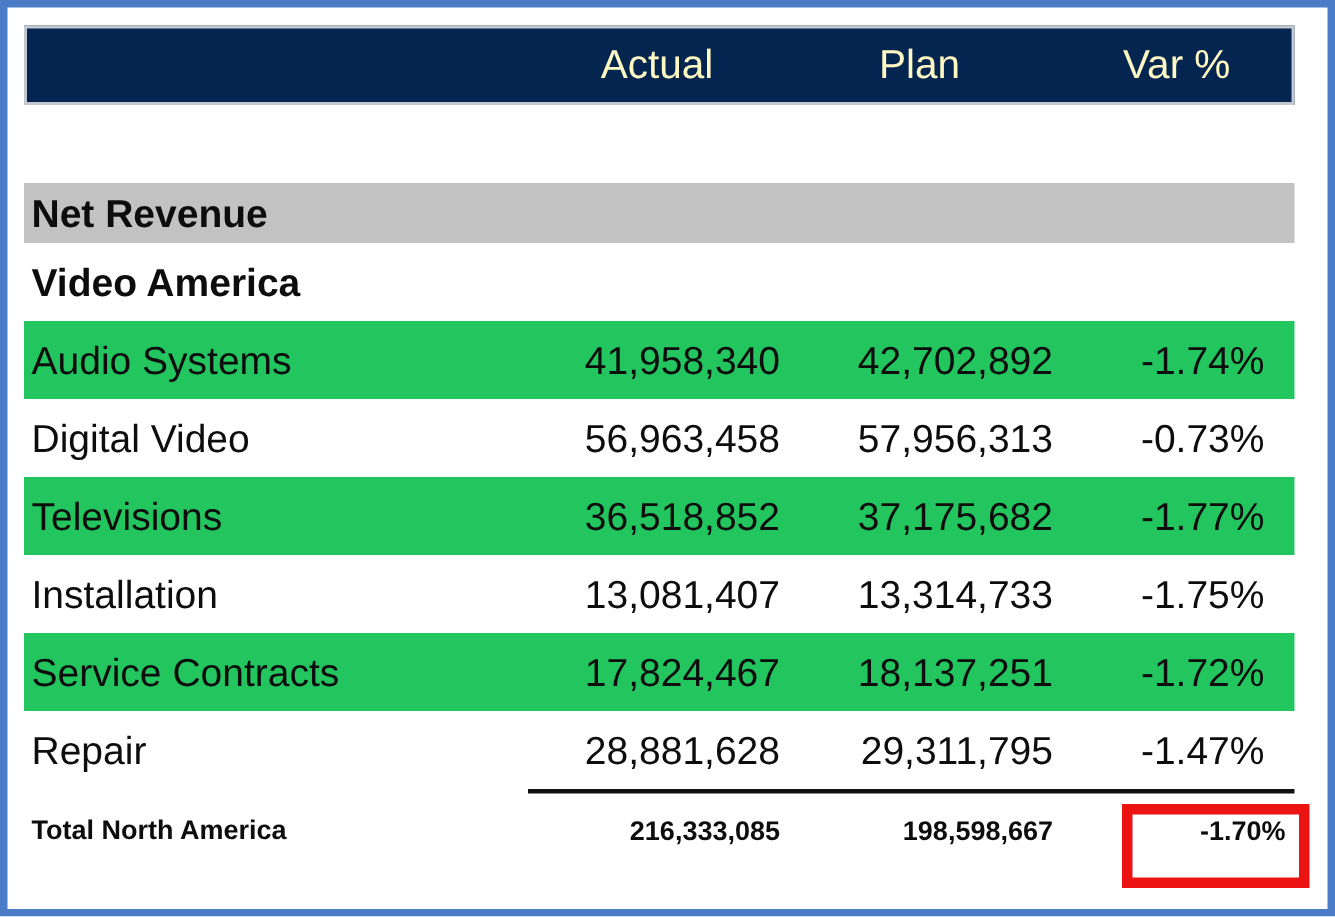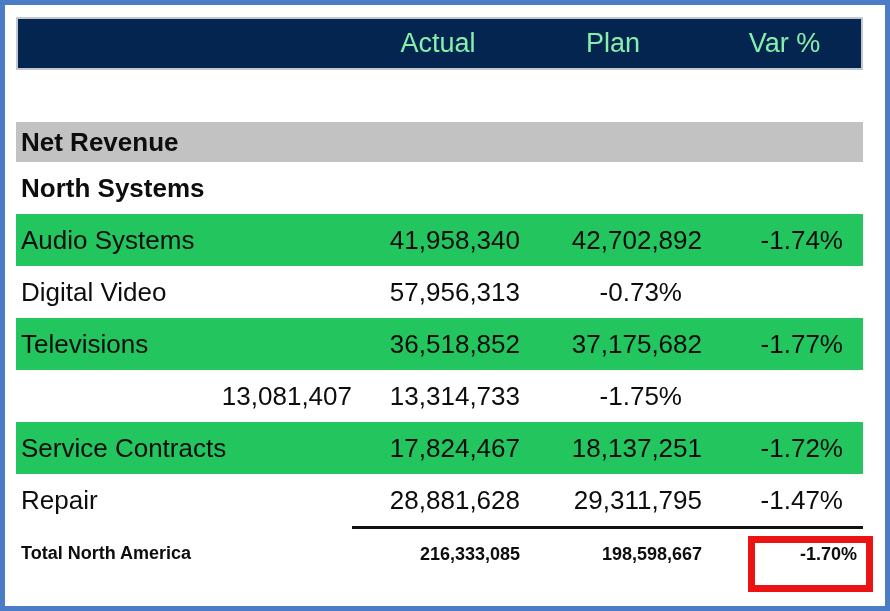--- a/index.html
+++ b/index.html
@@ -20,21 +20,21 @@
   }
   .grid-row {
     display: grid;
     grid-template-columns: 336px 168px 182px 161px;
     align-items: center;
   }
   .hdr-band {
     height: 53px;
     background: #042550;
     border: 2px solid #c3c8d0;
-    color: #86efac;
+    color: #fef9c3;
     font-size: 27px;
     margin-bottom: 52px;
   }
   .hdr-band .hcell { text-align: center; }
   .section-band {
     height: 40px;
     background: #c2c2c2;
     display: flex;
     align-items: center;
     padding-left: 5px;
@@ -71,48 +71,50 @@
       <div class="hcell">Actual</div>
       <div class="hcell">Plan</div>
       <div class="hcell">Var %</div>
     </div>
 
     <div class="section-band">
       <span>Net Revenue</span>
     </div>
 
     <div class="grid-row row bold-row">
-      <div class="c-label">North Systems</div>
+      <div class="c-label">Video America</div>
       <div class="c-num"></div>
       <div class="c-num"></div>
       <div class="c-num c-var"></div>
     </div>
 
     <div id="rows-container">
   <div class="grid-row row stripe">
     <div class="c-label">Audio Systems</div>
     <div class="c-num c-actual">41,958,340</div>
     <div class="c-num c-plan">42,702,892</div>
     <div class="c-num c-var">-1.74%</div>
   </div>
 
   <div class="grid-row row">
     <div class="c-label">Digital Video</div>
+    <div class="c-num c-actual">56,963,458</div>
     <div class="c-num c-plan">57,956,313</div>
     <div class="c-num c-var">-0.73%</div>
   </div>
 
   <div class="grid-row row stripe">
     <div class="c-label">Televisions</div>
     <div class="c-num c-actual">36,518,852</div>
     <div class="c-num c-plan">37,175,682</div>
     <div class="c-num c-var">-1.77%</div>
   </div>
 
   <div class="grid-row row">
+    <div class="c-label">Installation</div>
     <div class="c-num c-actual">13,081,407</div>
     <div class="c-num c-plan">13,314,733</div>
     <div class="c-num c-var">-1.75%</div>
   </div>
 
   <div class="grid-row row stripe">
     <div class="c-label">Service Contracts</div>
     <div class="c-num c-actual">17,824,467</div>
     <div class="c-num c-plan">18,137,251</div>
     <div class="c-num c-var">-1.72%</div>

